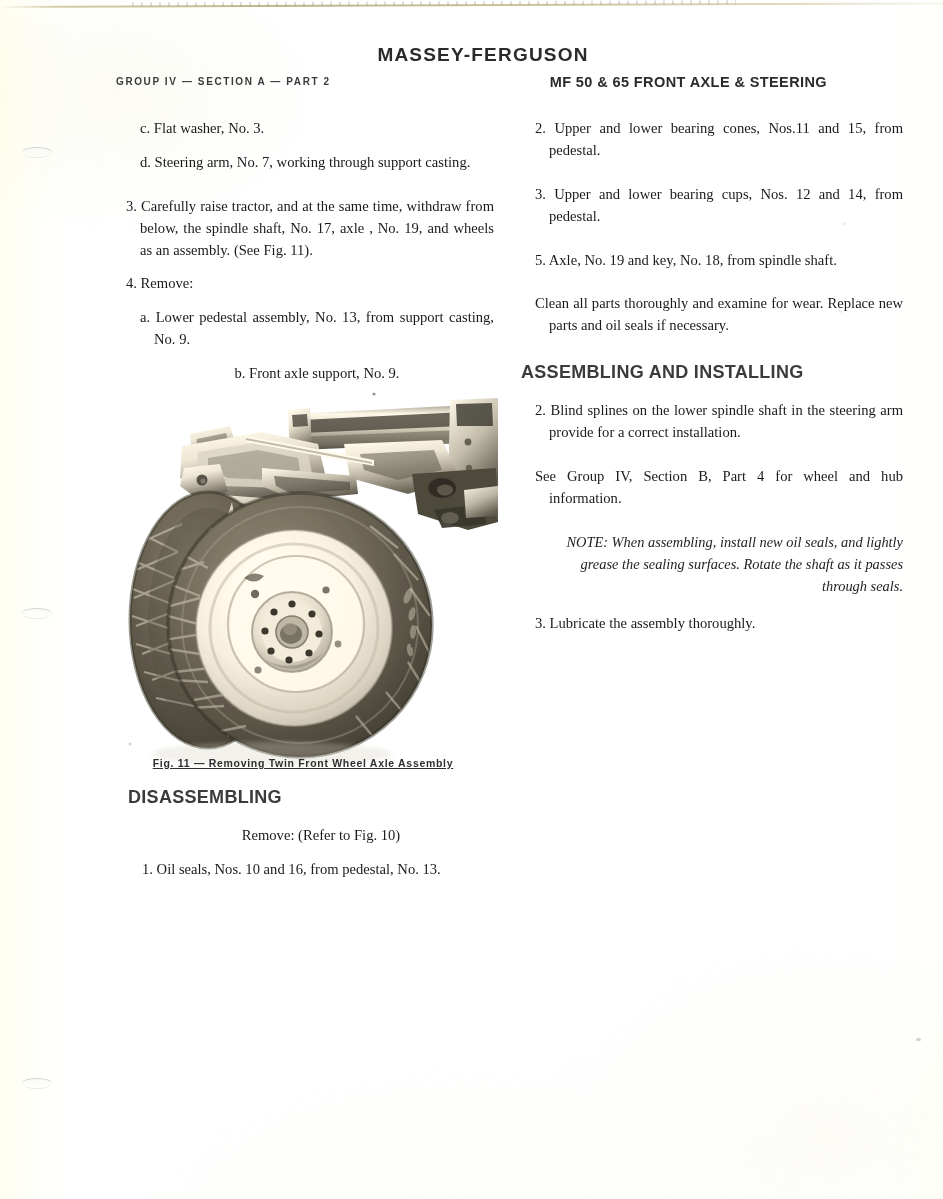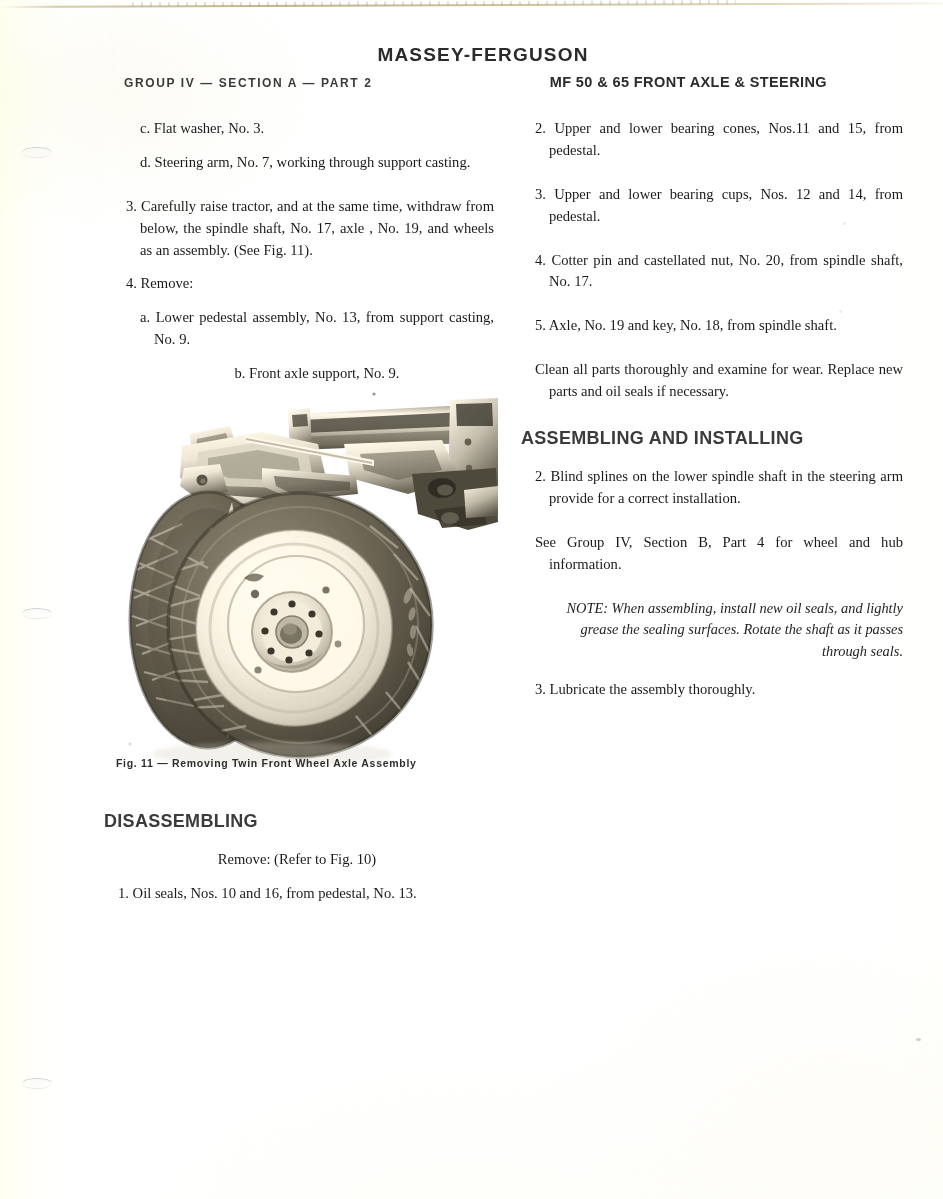--- a/index.html
+++ b/index.html
@@ -92,22 +92,22 @@
   .runhead {
     position: absolute;
     top: 76px;
     left: 116px;
     right: 116px;
     height: 20px;
     font-family: "Liberation Sans", "DejaVu Sans", sans-serif;
   }
   .runhead-left {
     position: absolute;
-    left: 8px; top: 0;
-    font-size: 12px;
+    left: 0; top: 0;
+    font-size: 10px;
     font-weight: bold;
     letter-spacing: 1.6px;
     color: #3a3a3a;
     white-space: nowrap;
   }
   .runhead-right {
     position: absolute;
     right: 0; top: -2px;
     font-size: 14.5px;
     font-weight: bold;
@@ -166,39 +166,39 @@
     width: 386px;
     height: 385px;
   }
   .figure-photo {
     position: absolute;
     inset: 0;
     filter: contrast(1.04) saturate(0.72) sepia(0.16);
   }
   .fig-caption {
     position: absolute;
-    left: 116px;
+    left: 110px;
     top: 757px;
     width: 386px;
-    text-align: left;
+    text-align: center;
     font-family: "Liberation Sans", "DejaVu Sans", sans-serif;
     font-weight: bold;
     font-size: 10.5px;
     letter-spacing: 0.7px;
     color: #2e2e2e;
+    text-decoration: underline;
   }
   .disassembling-block {
     position: absolute;
-    left: 104px;
+    left: 128px;
     top: 780px;
     width: 386px;
     font-size: 14.6px;
     line-height: 1.5;
     text-align: justify;
-    margin-top: 24px;
   }
 </style>
 </head>
 <body>
 
 <div class="page">
   <div class="page-grain"></div>
   <div class="scan-edge-top"></div>
 
   <div class="punch" style="top:147px;"></div>
@@ -442,21 +442,20 @@
 
   <div class="disassembling-block">
     <h2 class="section">DISASSEMBLING</h2>
     <p class="body nojust tight">Remove: (Refer to Fig. 10)</p>
     <p class="body ind">1. Oil seals, Nos. 10 and 16, from pedestal, No. 13.</p>
   </div>
 
   <div class="col col-right">
     <p class="body ind gap">2. Upper and lower bearing cones, Nos.11 and 15, from pedestal.</p>
     <p class="body ind gap">3. Upper and lower bearing cups, Nos. 12 and 14, from pedestal.</p>
-    <p class="body ind gap">4. Cotter pin and castellated nut, No. 20, from spindle shaft, No. 17.</p>
     <p class="body ind gap">5. Axle, No. 19 and key, No. 18, from spindle shaft.</p>
 
     <p class="body ind gap">Clean all parts thoroughly and examine for wear. Replace new parts and oil seals if necessary.</p>
 
     <h2 class="section tall">ASSEMBLING AND INSTALLING</h2>
     <p class="body ind gap">2. Blind splines on the lower spindle shaft in the steering arm provide for a correct installation.</p>
     <p class="body ind gap">See Group IV, Section B, Part 4  for wheel and hub information.</p>
     <p class="note">NOTE: When assembling, install new oil seals, and lightly grease the sealing surfaces. Rotate the shaft as it passes through seals.</p>
     <p class="body ind">3. Lubricate the assembly thoroughly.</p>
   </div>

